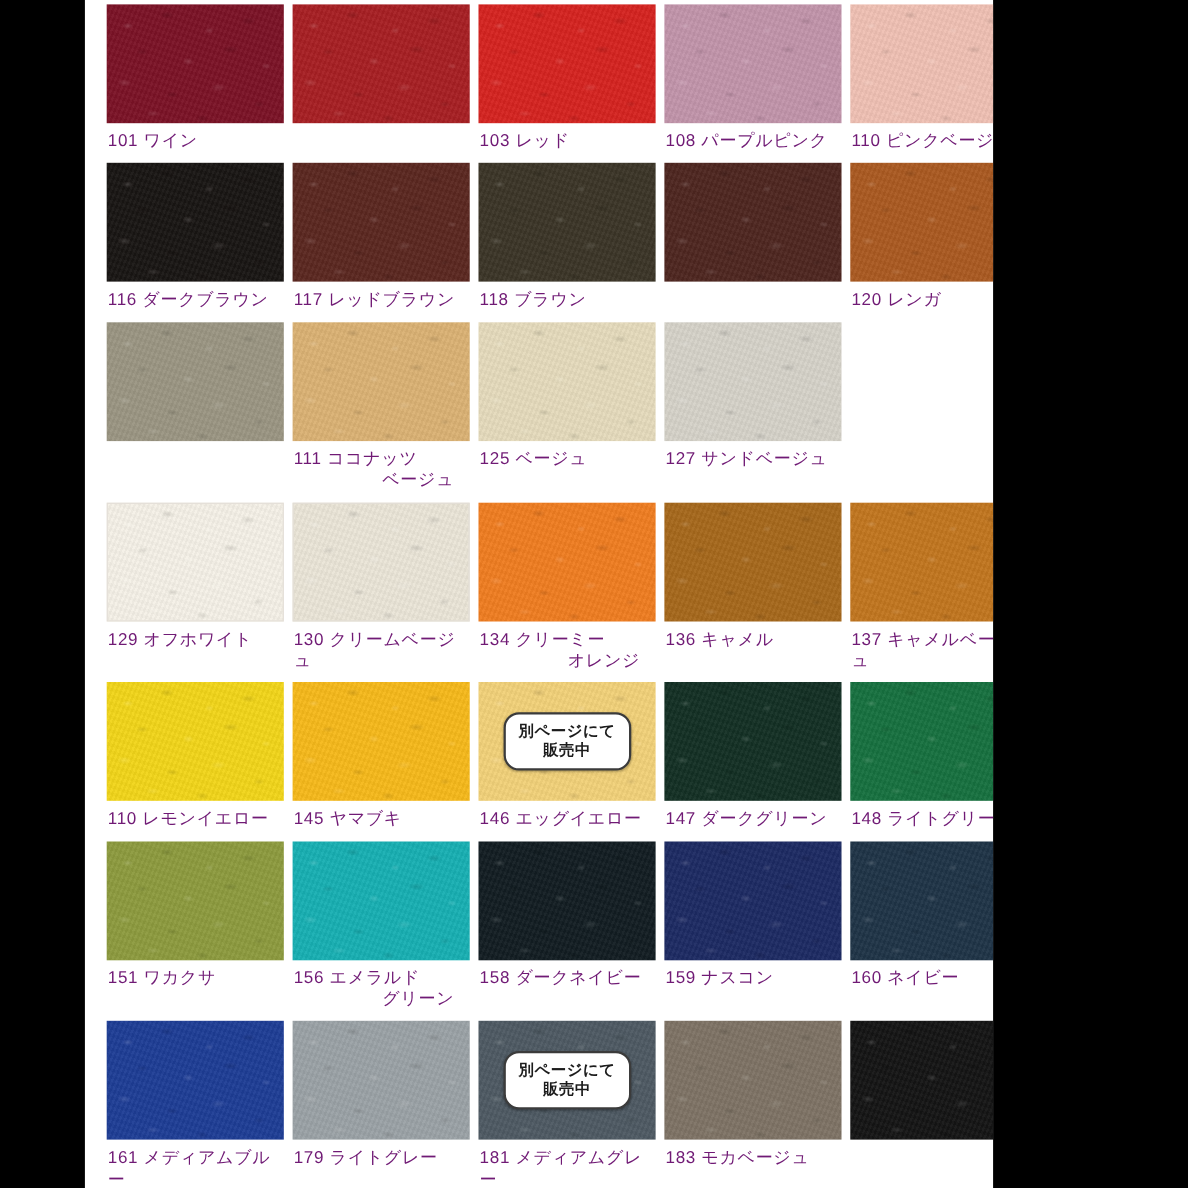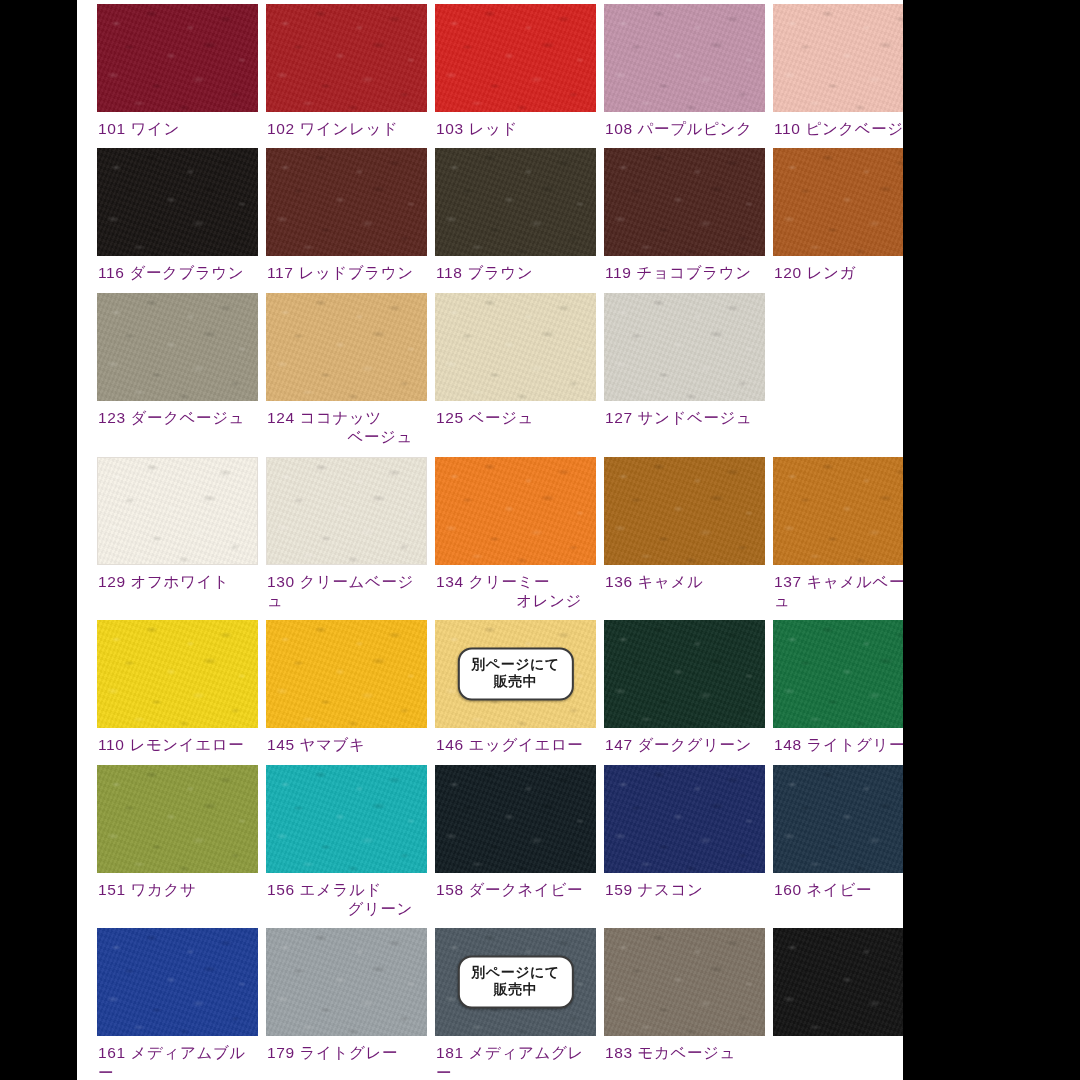--- a/index.html
+++ b/index.html
@@ -142,21 +142,20 @@
 
   <div id="page">
     <div id="grid">
         <div class="swatch-row">
           <div class="cell">
             <div class="chip" style="background-color: rgb(123, 18, 38);"></div>
             <div class="caption"><span>101 ワイン</span></div>
           </div>
           <div class="cell">
             <div class="chip" style="background-color: rgb(167, 31, 35);"></div>
-            <div class="caption"><span>102 ワインレッド</span></div>
           </div>
           <div class="cell">
             <div class="chip" style="background-color: rgb(213, 35, 32);"></div>
             <div class="caption"><span>103 レッド</span></div>
           </div>
           <div class="cell">
             <div class="chip" style="background-color: rgb(194, 148, 171);"></div>
             <div class="caption"><span>108 パープルピンク</span></div>
           </div>
           <div class="cell">
@@ -172,35 +171,33 @@
           <div class="cell">
             <div class="chip" style="background-color: rgb(91, 39, 32);"></div>
             <div class="caption"><span>117 レッドブラウン</span></div>
           </div>
           <div class="cell">
             <div class="chip" style="background-color: rgb(59, 53, 39);"></div>
             <div class="caption"><span>118 ブラウン</span></div>
           </div>
           <div class="cell">
             <div class="chip" style="background-color: rgb(78, 38, 32);"></div>
-            <div class="caption"><span>119 チョコブラウン</span></div>
           </div>
           <div class="cell">
             <div class="chip" style="background-color: rgb(171, 90, 33);"></div>
             <div class="caption"><span>120 レンガ</span></div>
           </div>
         </div>
         <div class="swatch-row">
           <div class="cell">
             <div class="chip" style="background-color: rgb(155, 150, 131);"></div>
-            <div class="caption"><span>123 ダークベージュ</span></div>
           </div>
           <div class="cell">
             <div class="chip" style="background-color: rgb(219, 178, 116);"></div>
-            <div class="caption"><span>124 ココナッツ</span><span class="l2">ベージュ</span></div>
+            <div class="caption"><span>111 ココナッツ</span><span class="l2">ベージュ</span></div>
           </div>
           <div class="cell">
             <div class="chip" style="background-color: rgb(229, 219, 188);"></div>
             <div class="caption"><span>125 ベージュ</span></div>
           </div>
           <div class="cell">
             <div class="chip" style="background-color: rgb(213, 210, 201);"></div>
             <div class="caption"><span>127 サンドベージュ</span></div>
           </div>
         </div>

